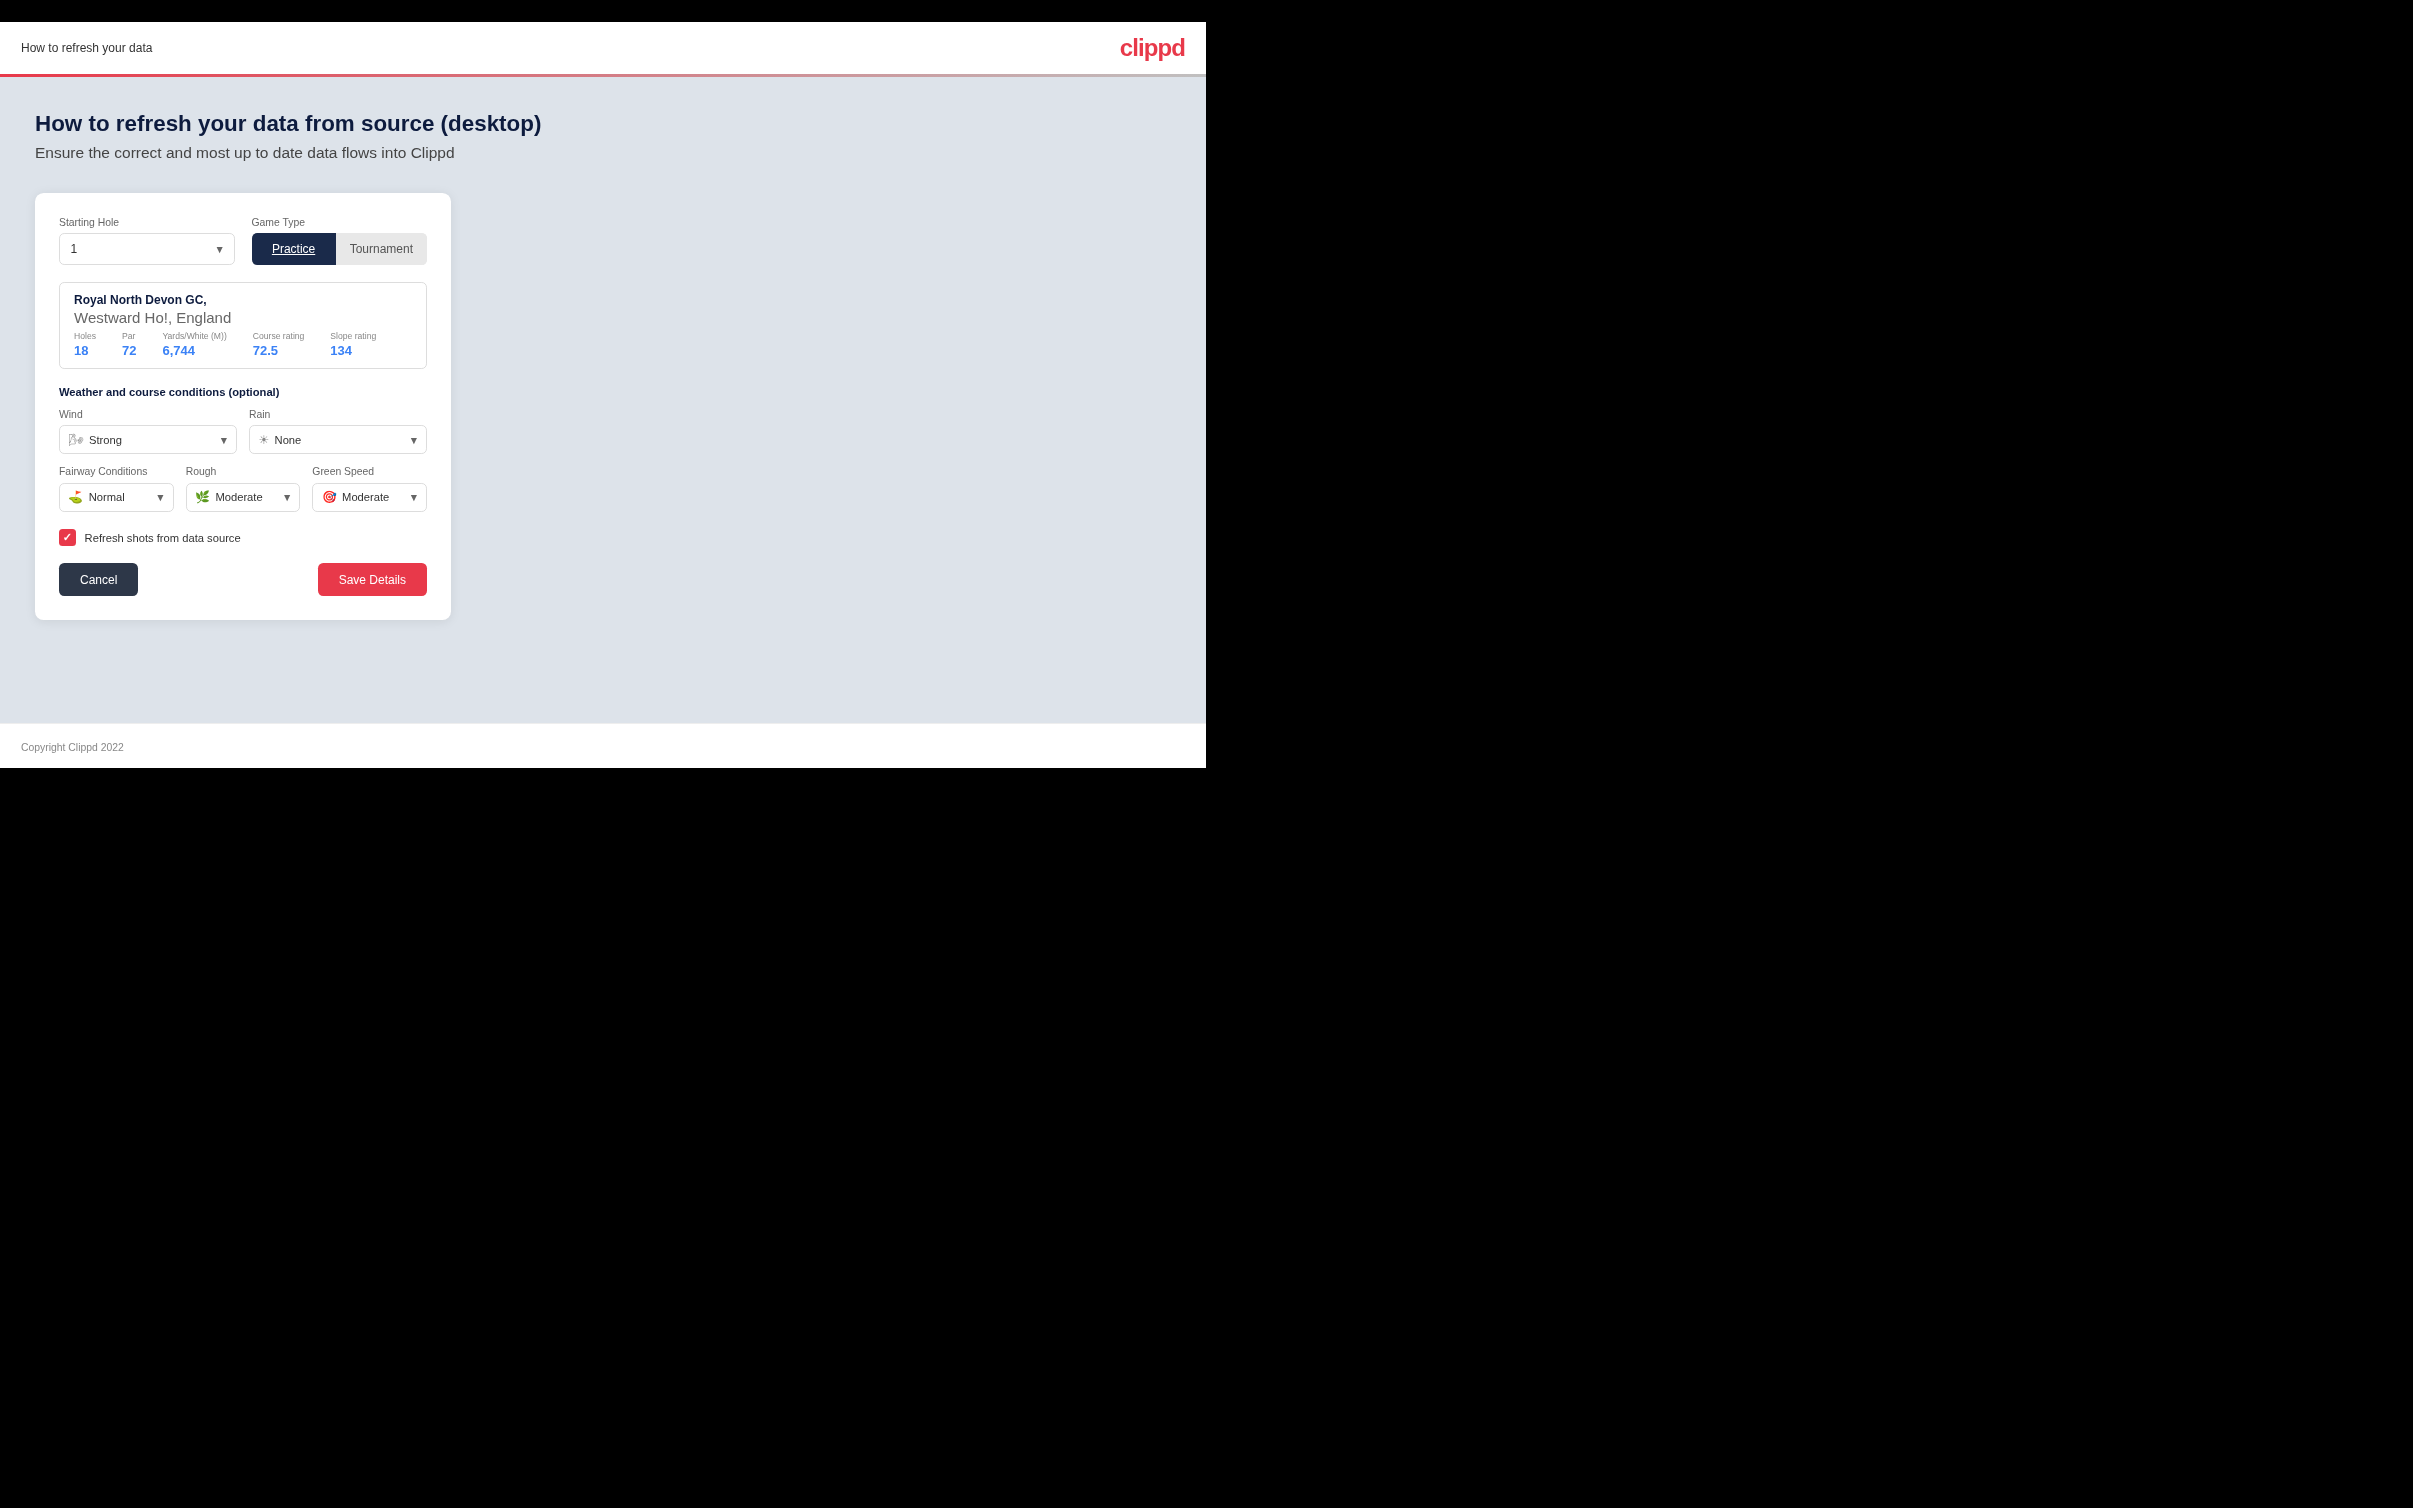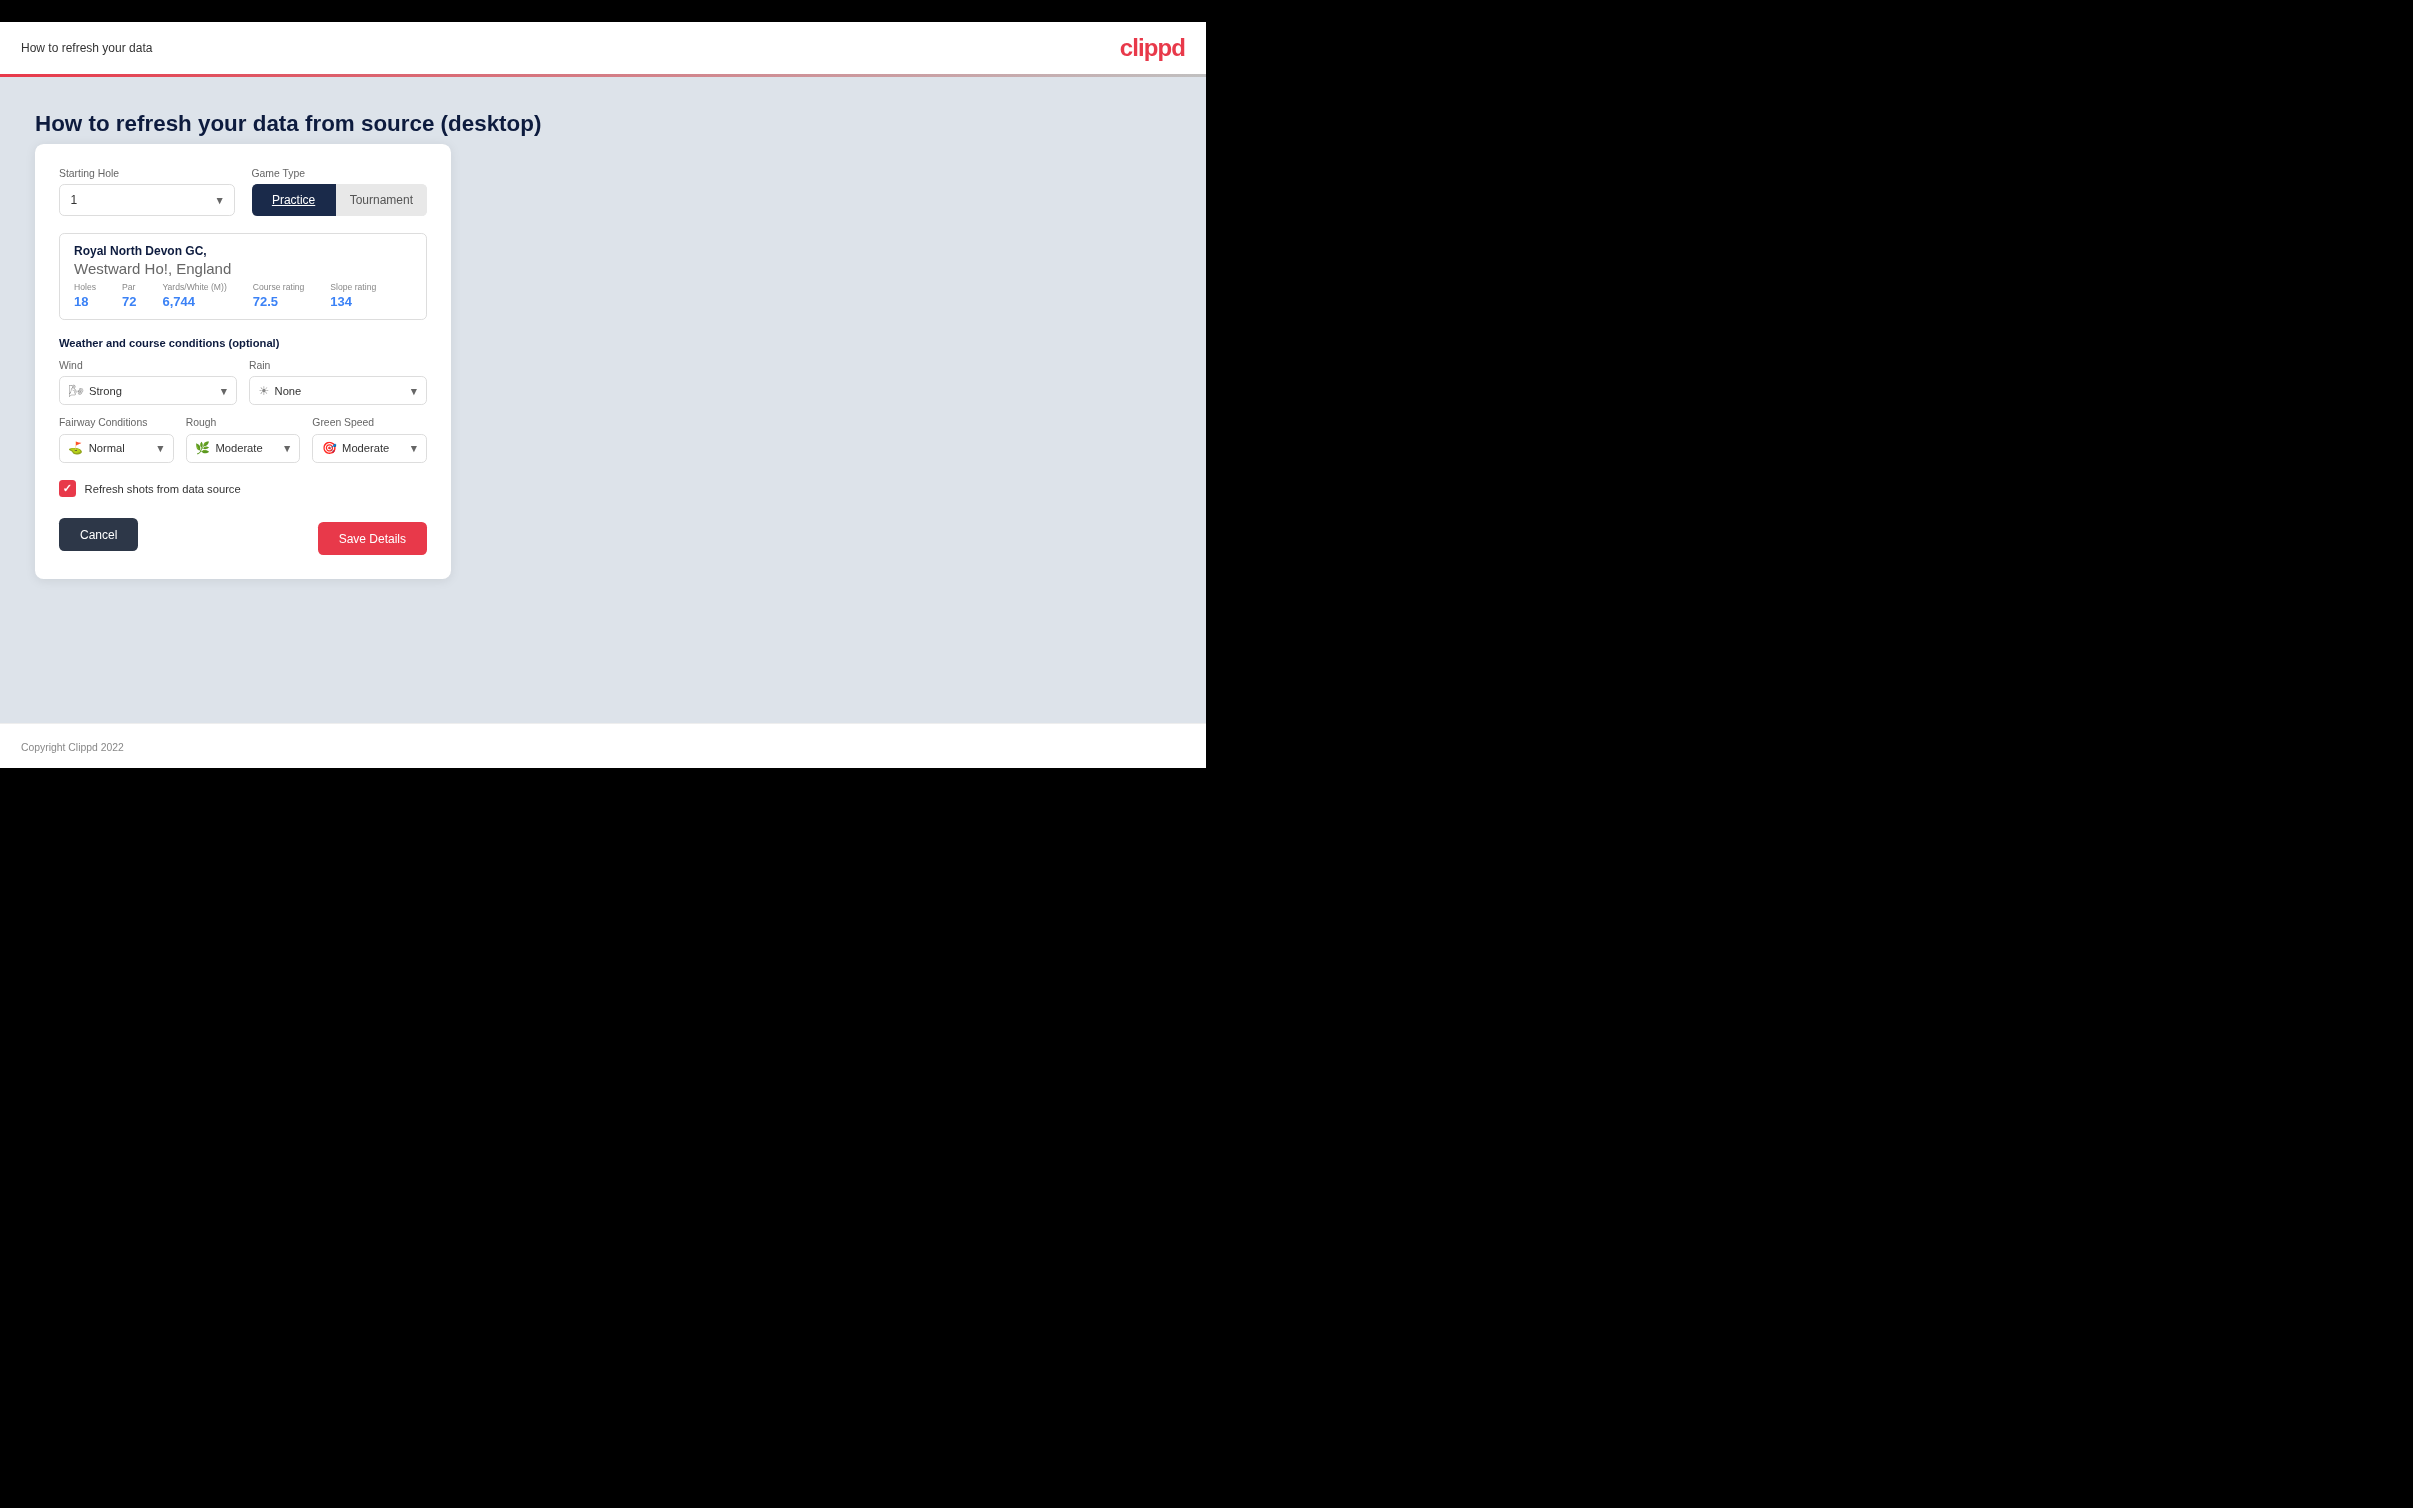--- a/index.html
+++ b/index.html
@@ -304,21 +304,20 @@
 
     .btn-save {
       background: #e8394a;
       color: #fff;
       border: none;
       border-radius: 5.2px;
       padding: 9.5px 21px;
       font-size: 12px;
       font-weight: 500;
       cursor: pointer;
-      margin-top: 8px;
     }
 
     .sidebar-text {
       flex: 1;
       padding-top: 17px;
     }
 
     .sidebar-description {
       font-size: 19px;
       line-height: 1.5;
@@ -349,20 +348,21 @@
 
 <div class="header">
   <span class="header-title">How to refresh your data</span>
   <span class="logo">clippd</span>
 </div>
 
 <div class="divider"></div>
 
 <div class="main-content">
   <h1 class="page-heading">How to refresh your data from source (desktop)</h1>
+  <p class="page-subheading">Ensure the correct and most up to date data flows into Clippd</p>
 
   <div class="content-area">
     <div class="form-card">
 
       <div class="form-row">
         <div class="form-group">
           <label class="form-label">Starting Hole</label>
           <div class="select-wrapper">
             <select>
               <option>1</option>

